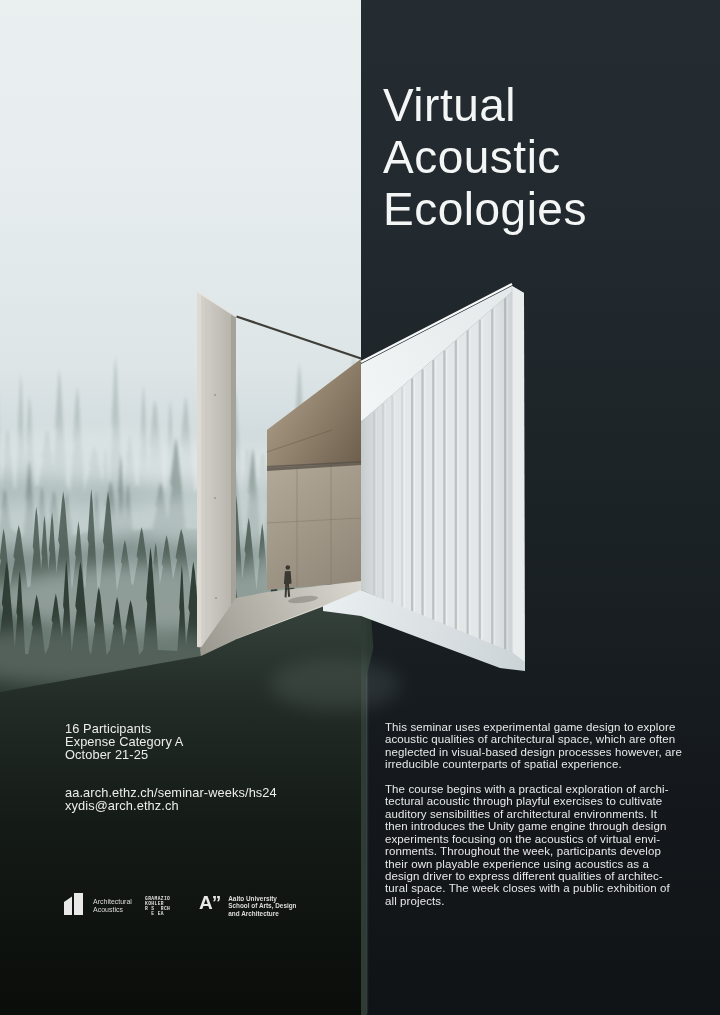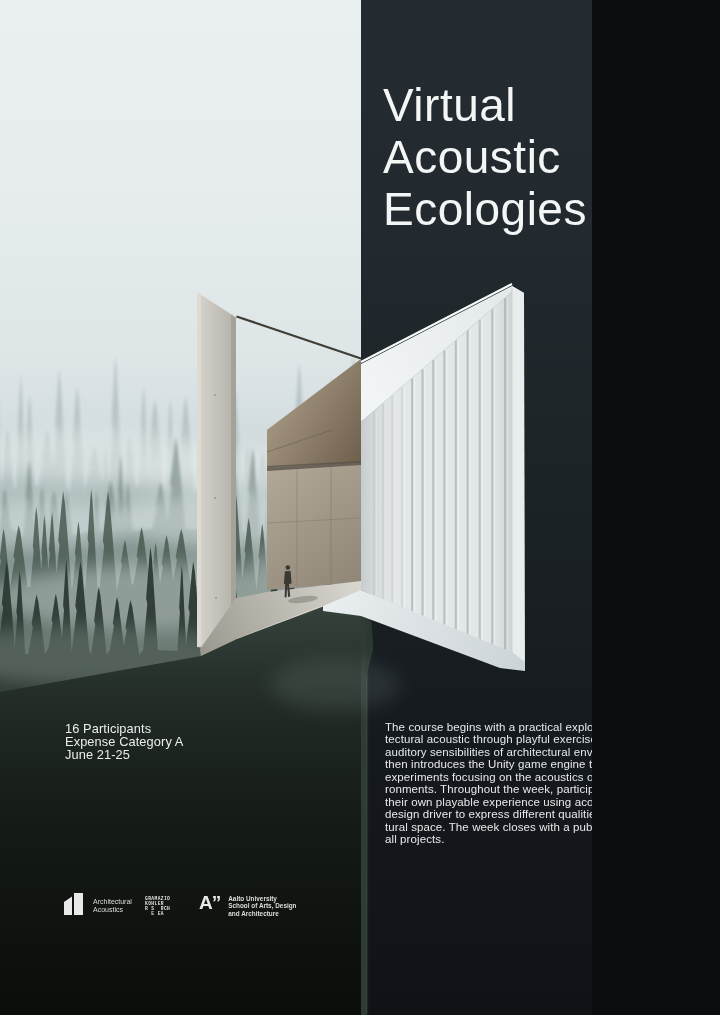--- a/index.html
+++ b/index.html
@@ -1,16 +1,16 @@
 <!DOCTYPE html>
 <html><head>
 <meta charset="utf-8">
 <style>
   html,body{margin:0;padding:0;background:#0b0d0e;}
-  .poster{position:relative;width:592px;height:1015px;overflow:hidden;
+  .poster{position:relative;width:720px;height:1015px;overflow:hidden;
           font-family:"Liberation Sans","DejaVu Sans",sans-serif;background:#0b0d0e;}
   
   .bg-left{position:absolute;left:0;top:0;width:361px;height:1015px;
     background:linear-gradient(180deg,#eaeff0 0%,#e7edee 18%,#dde5e7 36%,#c9d4d6 48%,
       #a8b6b3 58%,#76867e 67%,#46534b 75%,#27302a 83%,#151b16 91%,#0c100d 100%);}
   
   .bg-right{position:absolute;left:361px;top:0;width:359px;height:1015px;
     background:linear-gradient(180deg,#242c31 0%,#222a2f 22%,#1d2428 45%,#181e22 62%,#14181c 78%,#101316 100%);}
   .scene{position:absolute;left:0;top:0;width:720px;height:1015px;pointer-events:none;}
   .title{position:absolute;left:383px;top:79px;margin:0;color:#f4f6f6;font-size:46px;
@@ -184,24 +184,30 @@
     </g>
   </svg>
 
   <h1 class="title">Virtual
 Acoustic
 Ecologies</h1>
 
   <div class="info">
     <div class="grp g1">16 Participants
 Expense Category A
-June 21-25</div>
+October 21-25</div>
+    <div class="grp">aa.arch.ethz.ch/seminar-weeks/hs24
+xydis@arch.ethz.ch</div>
   </div>
 
   <div class="desc">
+    <p>This seminar uses experimental game design to explore
+acoustic qualities of architectural space, which are often
+neglected in visual-based design processes however, are
+irreducible counterparts of spatial experience.</p>
     <p>The course begins with a practical exploration of archi-
 tectural acoustic through playful exercises to cultivate
 auditory sensibilities of architectural environments. It
 then introduces the Unity game engine through design
 experiments focusing on the acoustics of virtual envi-
 ronments. Throughout the week, participants develop
 their own playable experience using acoustics as a
 design driver to express different qualities of architec-
 tural space. The week closes with a public exhibition of
 all projects.</p>

